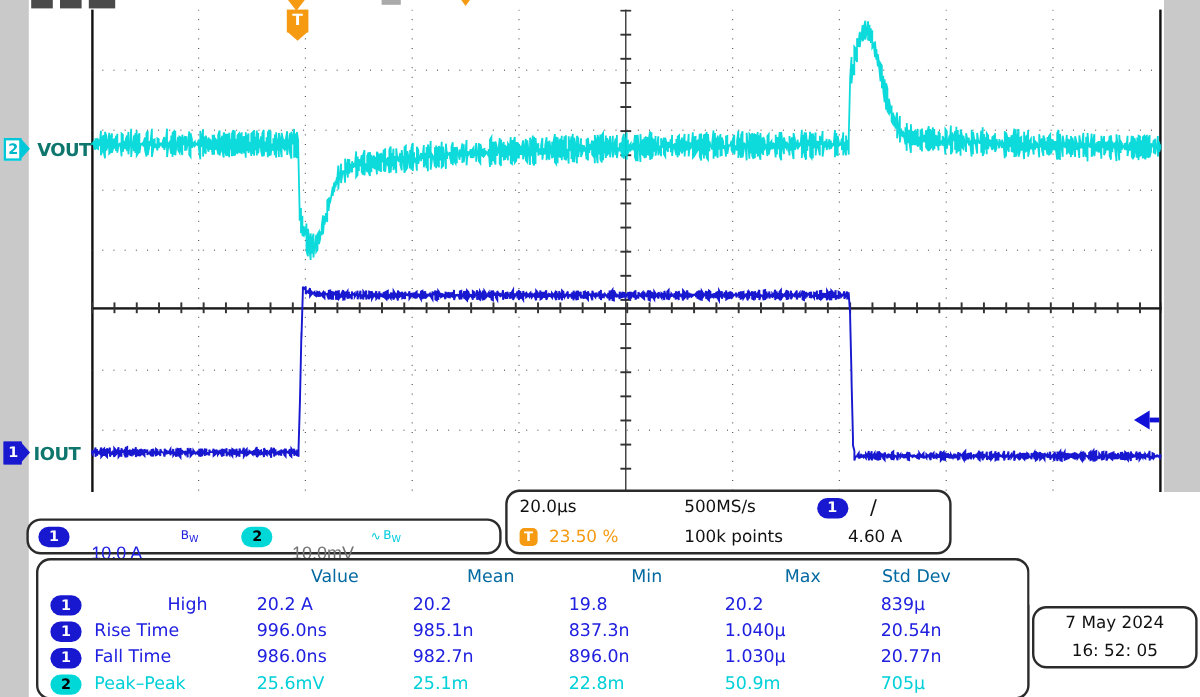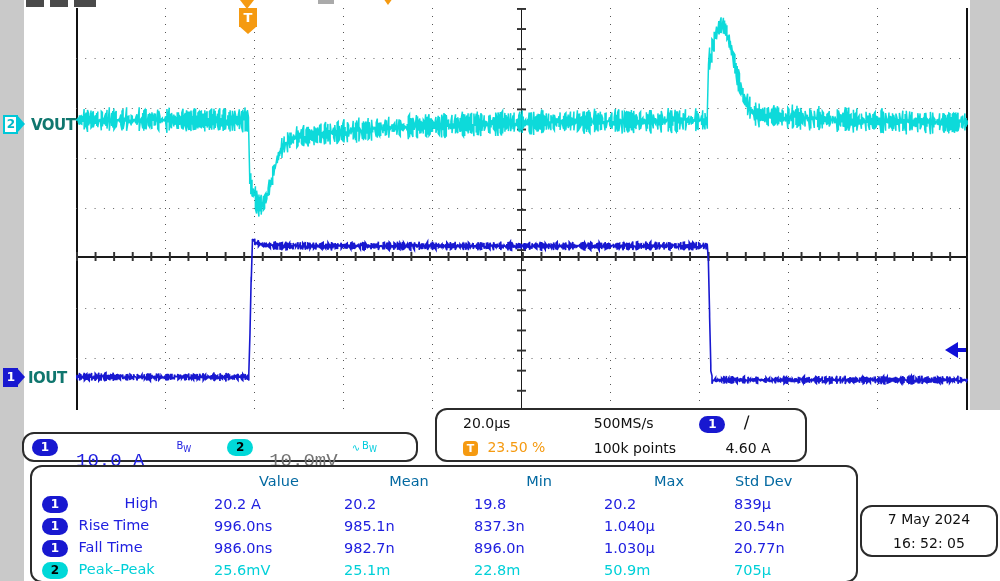--- a/index.html
+++ b/index.html
@@ -68,25 +68,25 @@
   
   .box{position:absolute;background:#fff;border:2px solid #2b2b2b;border-radius:12px;
     box-sizing:border-box;}
   .badge{display:inline-block;width:26px;height:17px;border-radius:9px;color:#fff;
     font-size:12px;font-weight:bold;text-align:center;line-height:17px;
     vertical-align:middle;font-family:"DejaVu Sans",sans-serif;}
   .badge-sq{border-radius:4px;width:15px;height:15px;line-height:15px;font-size:11px;}
 
   .chanbar{left:22px;top:432px;width:396px;height:30px;}
   .chanbar .row{display:flex;align-items:center;height:26px;padding-left:8px;}
-  .cval{font-size:19px;font-family:Liberation Mono, monospace;margin-top:28px;}
+  .cval{font-size:15px;font-family:Liberation Sans, sans-serif;margin-top:28px;}
   .bwic{font-size:10px;font-family:"DejaVu Sans",sans-serif;}
   .bwic sub{font-size:8px;}
 
-  .tbox{left:435px;top:408px;width:372px;height:54px;padding-left:16px;}
+  .tbox{left:421px;top:408px;width:372px;height:54px;}
   .tbox table{border-collapse:collapse;width:100%;height:100%;}
   .tbox td{font-size:14px;color:#111;font-family:"DejaVu Sans",sans-serif;
     padding:0;height:25px;vertical-align:middle;}
 
   .mbox{left:30px;top:465px;width:828px;height:118px;}
   .mtable{border-collapse:collapse;margin-left:10px;margin-top:2px;}
   .mtable td{font-size:14.5px;font-family:"DejaVu Sans",sans-serif;
     padding:0 0 0 0;height:22px;white-space:nowrap;vertical-align:middle;}
   .mtable th{font-size:14.5px;font-family:"DejaVu Sans",sans-serif;color:#0369a1;
     font-weight:normal;text-align:center;height:22px;vertical-align:middle;}
@@ -217,21 +217,21 @@
           <th style="width:128px;">Mean</th>
           <th style="width:128px;">Min</th>
           <th style="width:128px;">Max</th>
           <th>Std Dev</th>
         </tr>
       </thead>
       <tbody>
         <tr>
           <td>
             <span class="badge" style="background:#1818d0;">1</span>
-            <span class="c1" style="margin-left:8px;padding-left:44px;">High</span>
+            <span class="c1" style="margin-left:23px;padding-left:44px;">High</span>
           </td>
           <td class="c1">20.2 A</td>
           <td class="c1">20.2</td>
           <td class="c1">19.8</td>
           <td class="c1">20.2</td>
           <td class="c1">839μ</td>
         </tr>
         <tr>
           <td>
             <span class="badge" style="background:#1818d0;">1</span>

